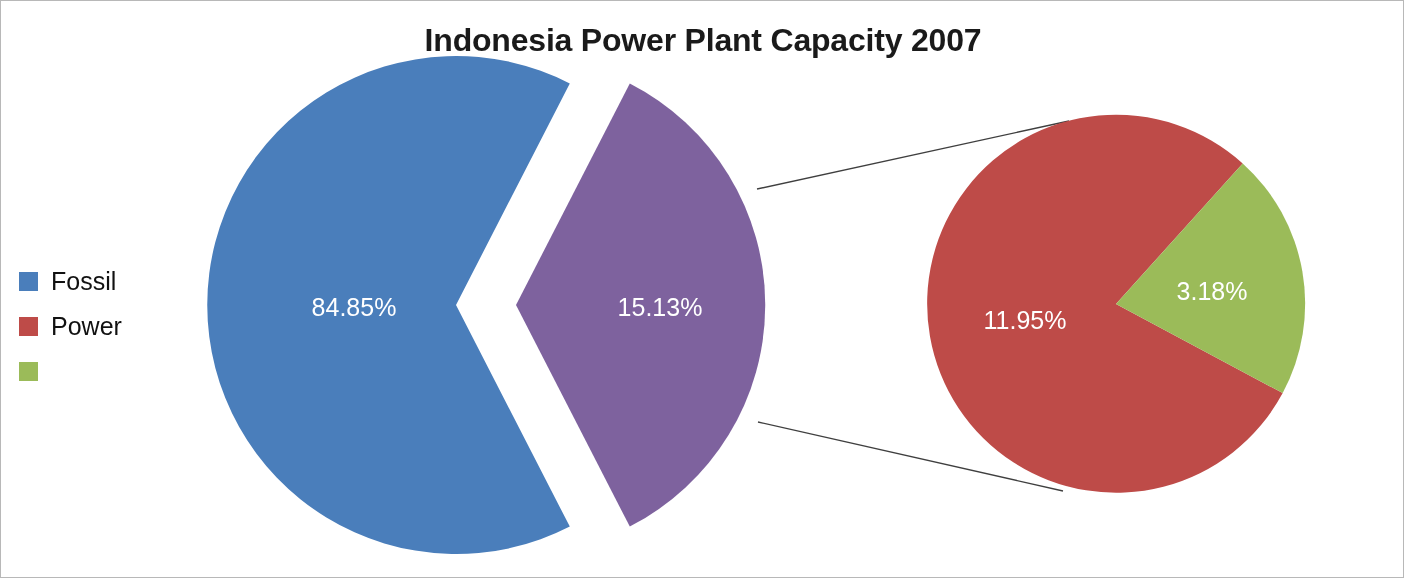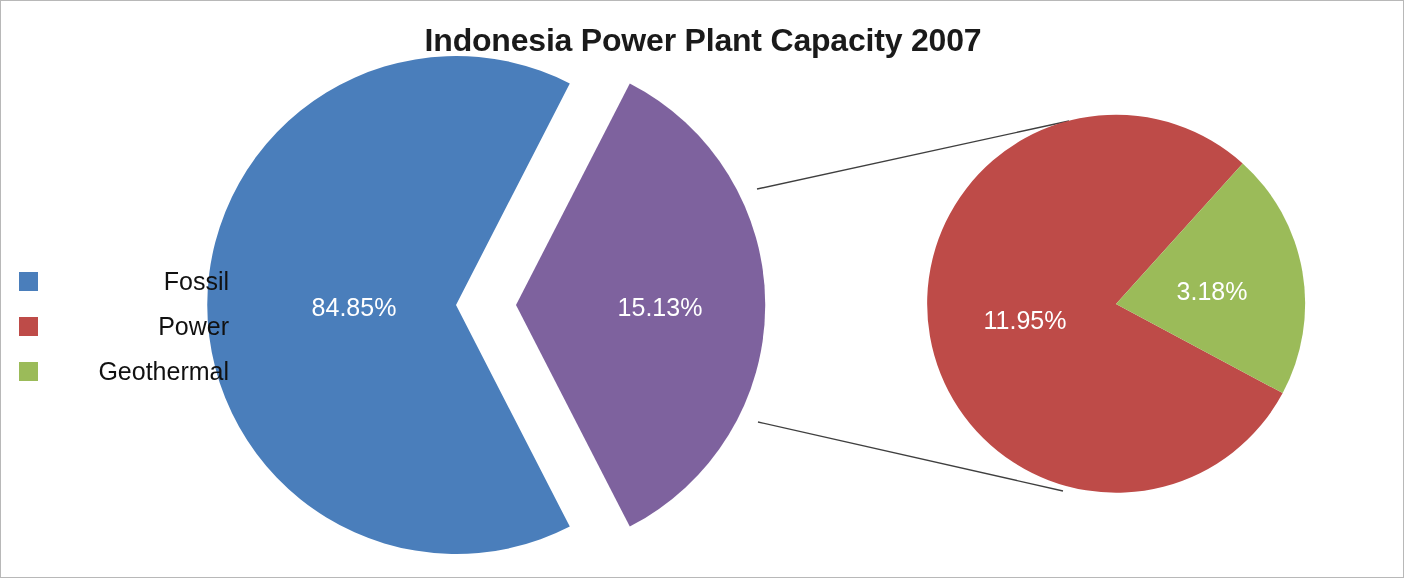--- a/index.html
+++ b/index.html
@@ -37,21 +37,20 @@
   #legend {
     position: absolute;
     left: 18px;
     top: 258px;
     width: 210px;
   }
   .legend-row {
     display: flex;
     align-items: center;
     height: 45px;
-    justify-content: space-between;
   }
   .legend-swatch {
     width: 19px;
     height: 19px;
     flex: 0 0 19px;
     margin-right: 13px;
   }
   .legend-label {
     font-size: 25px;
     color: #111111;
@@ -125,17 +124,16 @@
     <div class="legend-row">
       <span class="legend-swatch" style="background: rgb(74, 126, 187);"></span>
       <span class="legend-label">Fossil</span>
     </div>
     <div class="legend-row">
       <span class="legend-swatch" style="background: rgb(190, 75, 72);"></span>
       <span class="legend-label">Power</span>
     </div>
     <div class="legend-row">
       <span class="legend-swatch" style="background: rgb(155, 187, 89);"></span>
-      <span class="legend-label">Geothermal</span>
     </div>
   </div>
 
 </div>
 
 </body></html>

